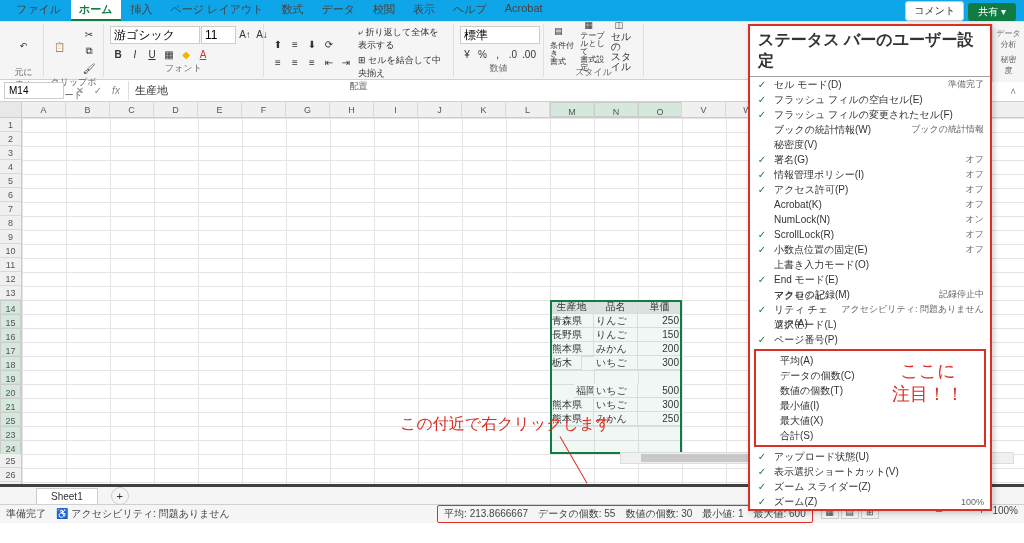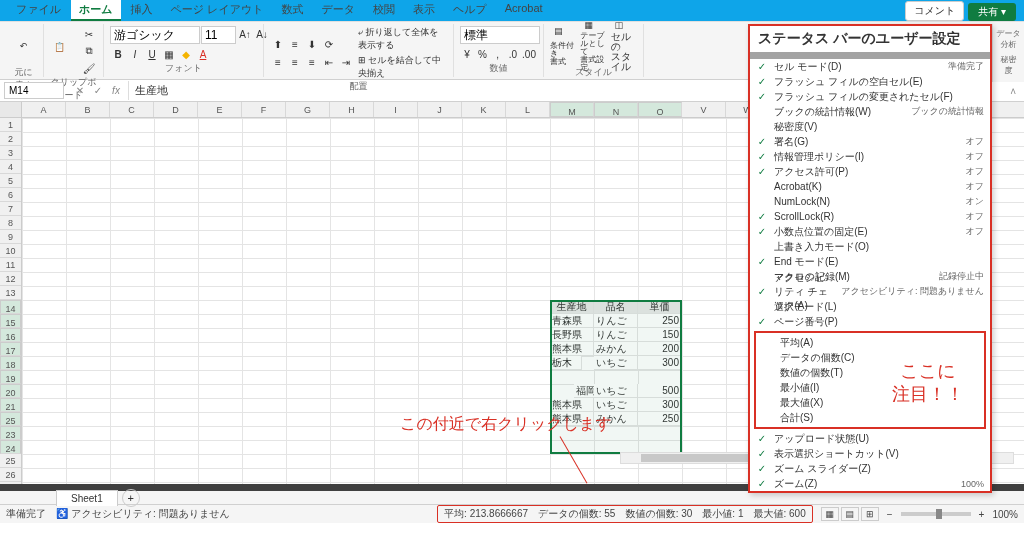--- a/index.html
+++ b/index.html
@@ -37,36 +37,36 @@
 .rowhdrs{width:22px;background:#f0f0f0;border-right:1px solid #ccc}
 .rowhdr{height:14px;text-align:center;font-size:9px;color:#555;border-bottom:1px solid #d8d8d8;line-height:14px}
 .rowhdr.sel{background:#d4e8dc}
 .cells{position:relative;flex:1}
 .gridlines{position:absolute;inset:0;background-image:linear-gradient(to right,#e4e4e4 1px,transparent 1px),linear-gradient(to bottom,#e4e4e4 1px,transparent 1px);background-size:44px 14px}
 .data-cell{position:absolute;height:14px;line-height:14px;font-size:10px;padding:0 2px;background:#fff;border-right:1px solid #e4e4e4;border-bottom:1px solid #e4e4e4;overflow:hidden}
 .header-cell{background:#e8e8e8;font-weight:500;text-align:center}
 .num{text-align:right}
 .sel-range{position:absolute;border:2px solid #107c41;background:rgba(16,124,65,0.06);pointer-events:none}
 .annot{position:absolute;color:#d93025;font-size:16px;font-weight:400;pointer-events:none}
-.sheet-tabs{height:20px;display:flex;align-items:center;background:#f5f5f5;border-top:7px solid #404040;padding-left:56px;gap:4px}
+.sheet-tabs{height:20px;display:flex;align-items:center;background:#f5f5f5;border-top:3px solid #404040;padding-left:36px;gap:13px}
 .sheet-tab{padding:2px 14px;background:#fff;border:1px solid #ccc;border-bottom:none;font-size:10px}
 .plus-tab{width:18px;height:18px;border:1px solid #ccc;border-radius:50%;text-align:center;line-height:16px;font-size:11px}
 .hscroll{position:absolute;bottom:20px;left:620px;right:10px;height:12px;background:#f0f0f0;border:1px solid #ddd}
 .hscroll-thumb{position:absolute;left:20px;width:140px;top:1px;bottom:1px;background:#c8c8c8}
 .statusbar{height:19px;background:#f5f5f5;border-top:1px solid #d0d0d0;display:flex;align-items:center;justify-content:space-between;padding:0 6px;font-size:10px;color:#444}
 .status-left{display:flex;gap:10px;align-items:center}
-.status-right{display:flex;gap:8px;align-items:center}
+.status-right{display:flex;gap:8px;align-items:flex-start}
 .status-stats{display:flex;gap:10px;border:1.5px solid #d93025;padding:1px 6px;border-radius:2px}
 .view-btns{display:flex;gap:2px}
 .view-btns span{width:18px;height:14px;border:1px solid #ccc;display:flex;align-items:center;justify-content:center;font-size:9px}
 .zoom-slider{width:70px;height:4px;background:#ccc;position:relative}
 .zoom-slider::after{content:"";position:absolute;left:50%;top:-3px;width:6px;height:10px;background:#888}
 .ctx-menu{position:absolute;top:24px;right:32px;width:244px;background:#fff;border:1px solid #bbb;box-shadow:2px 2px 6px rgba(0,0,0,0.2);font-size:10px;z-index:100}
 .ctx-menu.outlined{border:2px solid #d93025}
-.ctx-title{padding:4px 8px;font-weight:600;border-bottom:7px solid #a3a3a3;font-size:14px}
+.ctx-title{padding:4px 8px;font-weight:600;border-bottom:1px solid #a3a3a3;font-size:16px}
 .ctx-item{display:flex;align-items:center;padding:1px 6px;height:15px;gap:6px}
 .ctx-chk{width:12px;color:#107c41;font-size:10px;text-align:center}
 .ctx-label{flex:1}
 .ctx-val{color:#666;font-size:9px}
 .ctx-highlight{border:2px solid #d93025;margin:2px 4px;padding:2px 0}
 .annot-here{position:absolute;right:60px;top:360px;color:#d93025;font-size:18px;z-index:101;text-align:center;line-height:1.3}
 .side-panel{position:absolute;right:0;top:24px;width:32px;height:58px;background:#f5f5f5;border-left:1px solid #ddd;display:flex;flex-direction:column;align-items:center;gap:4px;padding-top:4px;font-size:8px;color:#666}
 .side-panel div{text-align:center}
 .collapse-caret{position:absolute;right:8px;top:86px;font-size:10px;color:#888}
 </style>

